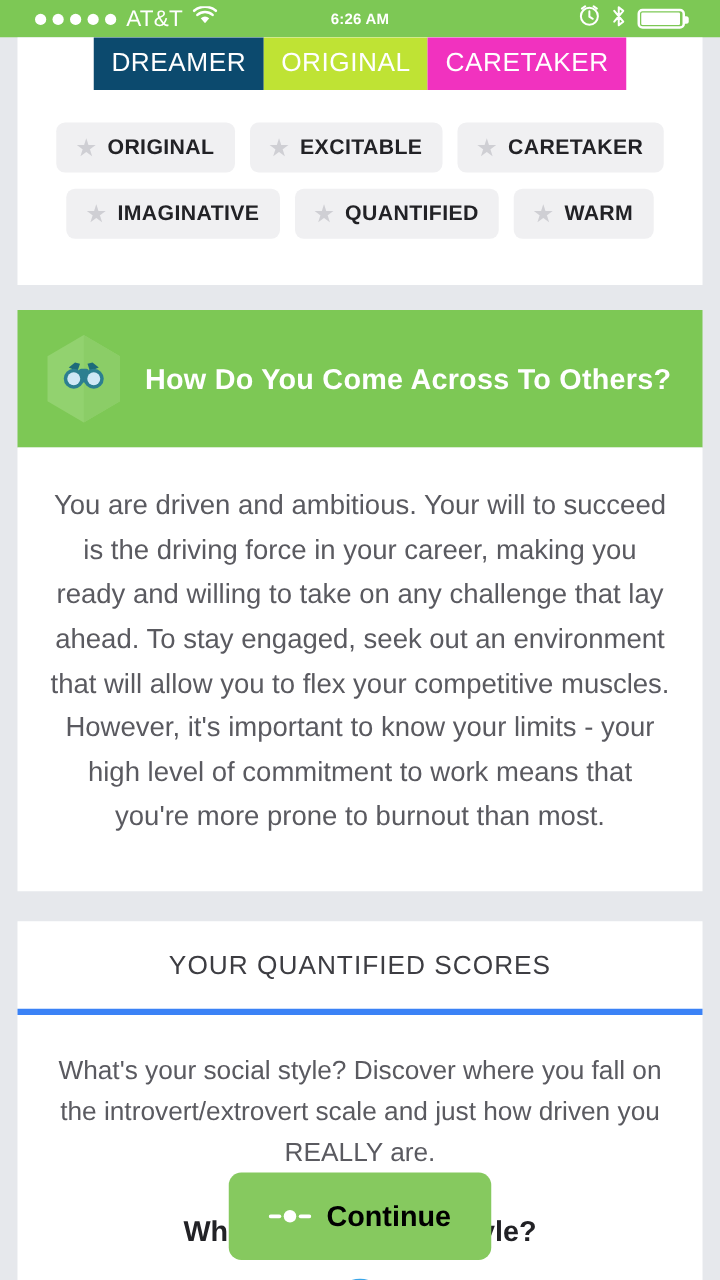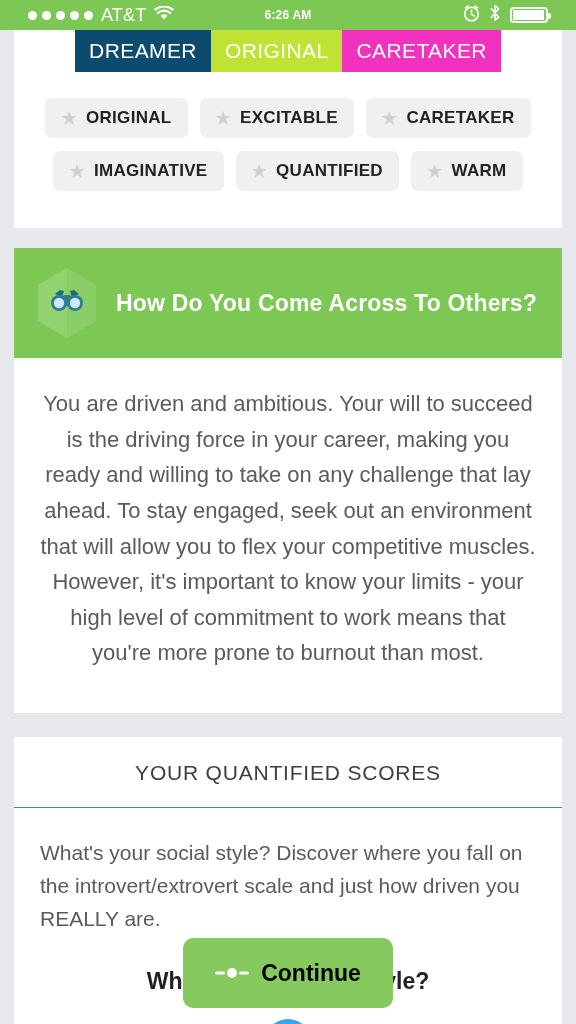--- a/index.html
+++ b/index.html
@@ -193,25 +193,25 @@
   }
 
   
   .card-scores { margin-top: 24px; }
   .scores-head {
     text-align: center;
     font-size: 21px;
     color: #3d3d42;
     letter-spacing: .8px;
     padding: 24px 10px 22px;
-    border-bottom: 1px solid #3b82f6;
+    border-bottom: 5px solid #3b82f6;
   }
   .scores-intro {
     padding: 28px 26px 30px;
-    text-align: left;
+    text-align: center;
     font-size: 21px;
     line-height: 1.58;
     color: #5a5a60;
   }
   .scores-q {
     text-align: center;
     font-size: 23px;
     font-weight: bold;
     color: #222226;
     padding: 2px 10px 0;

